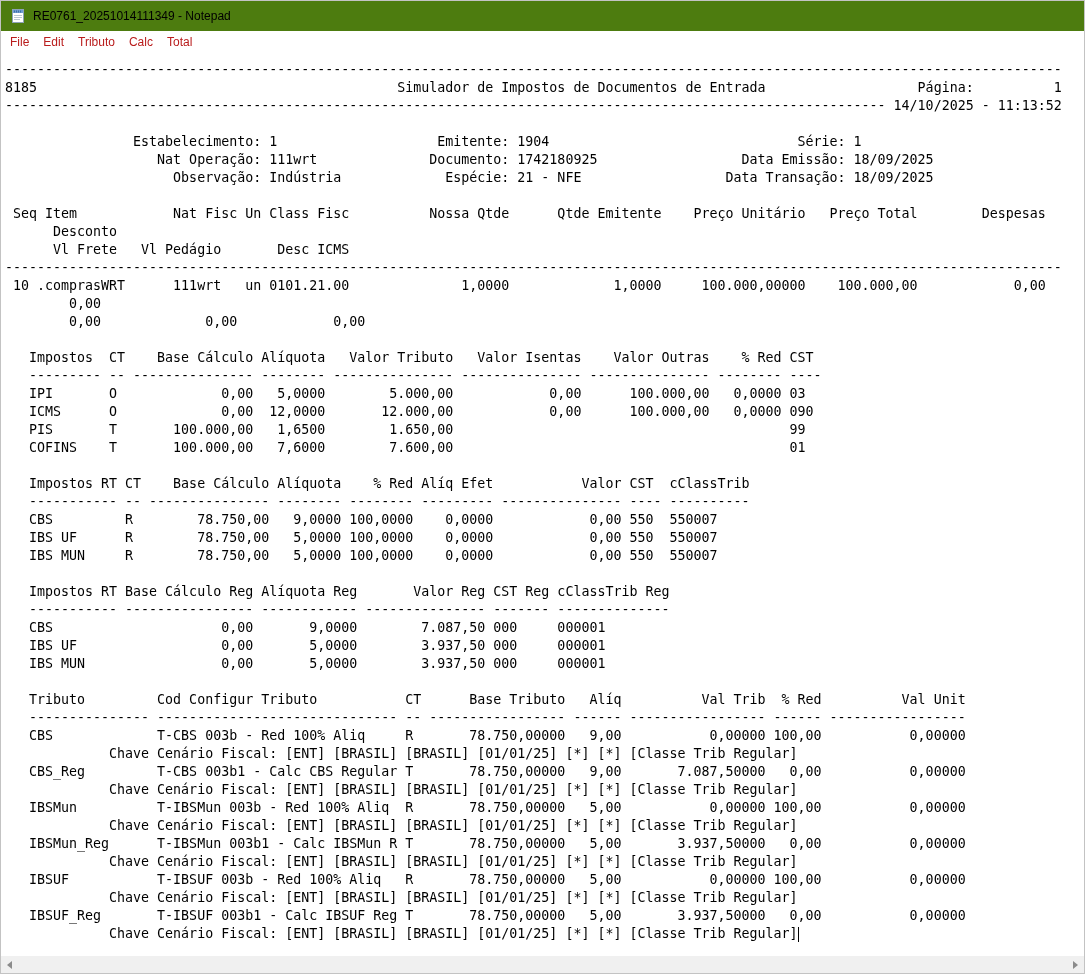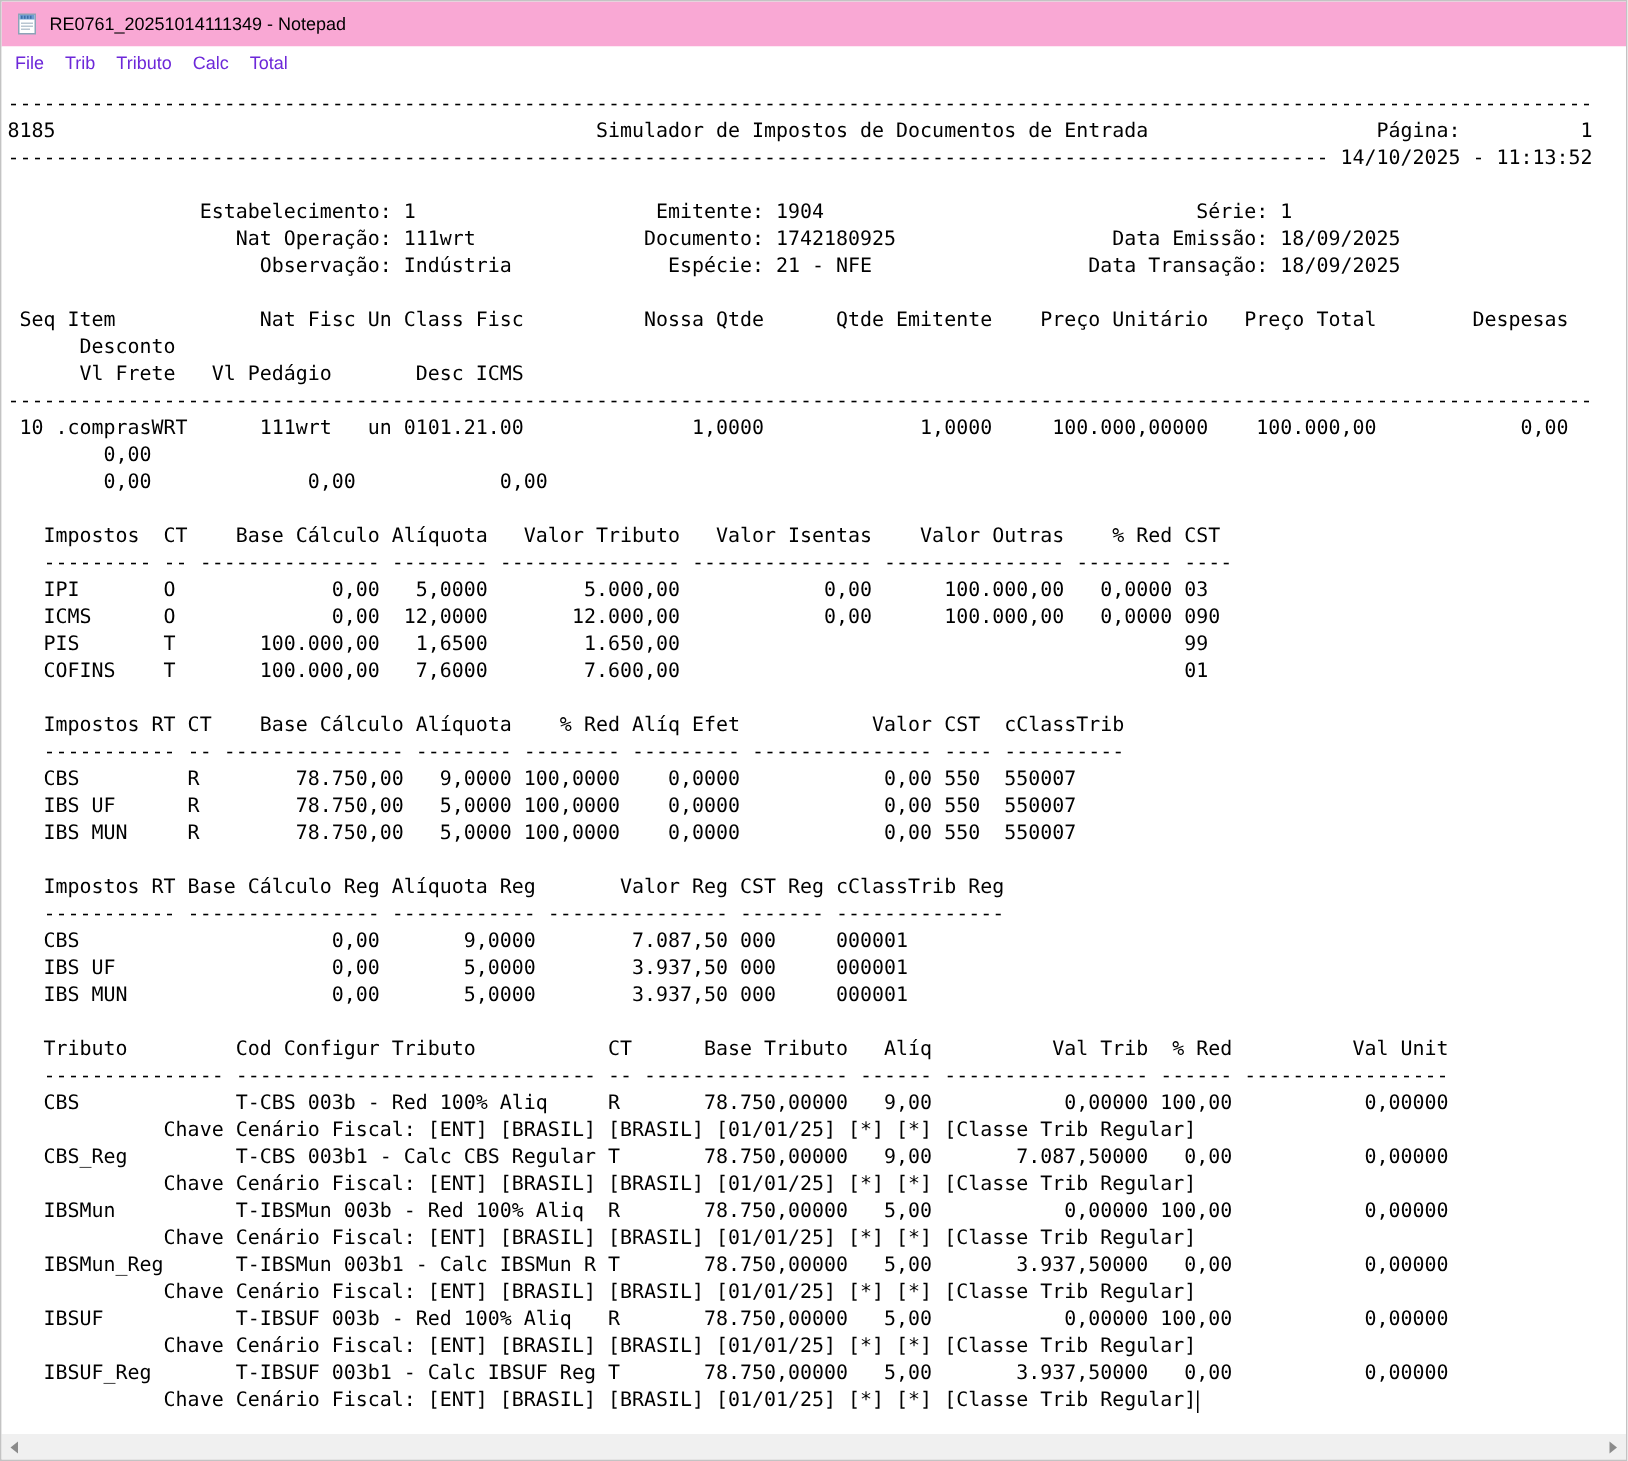--- a/index.html
+++ b/index.html
@@ -9,29 +9,29 @@
     background:#ffffff;
     border:1px solid #c3c3c3;
     box-sizing:border-box;
     overflow:hidden;
     font-family:"Liberation Sans", sans-serif;
   }
   .titlebar {
     height:30px;
     display:flex; align-items:center;
     padding-left:9px;
-    background:#f9a8d4;
+    background:#4d7c0f;
   }
   .titlebar .app-icon { width:16px; height:16px; margin-right:7px; flex:0 0 auto; }
   .titlebar .title { font-size:12px; color:#000; white-space:nowrap; }
   .menubar {
     height:22px;
     display:flex; align-items:stretch;
     background:#ffffff;
-    font-size:12px; color:#6d28d9;
+    font-size:12px; color:#b91c1c;
     padding-left:2px;
   }
   .menu-item {
     display:flex; align-items:center;
     padding:0 7px;
     cursor:default;
   }
   .editor {
     position:absolute;
     top:52px; left:0; right:0; bottom:17px;
@@ -99,21 +99,21 @@
         <rect x="4" y="7" width="8" height="1" fill="#b9c6d1"></rect>
         <rect x="4" y="9" width="8" height="1" fill="#b9c6d1"></rect>
         <rect x="4" y="11" width="6" height="1" fill="#b9c6d1"></rect>
       </svg>
     </span>
     <span class="title">RE0761_20251014111349 - Notepad</span>
   </div>
 
   <div class="menubar">
     <span class="menu-item">File</span>
-    <span class="menu-item">Trib</span>
+    <span class="menu-item">Edit</span>
     <span class="menu-item">Tributo</span>
     <span class="menu-item">Calc</span>
     <span class="menu-item">Total</span>
   </div>
 
   <div class="editor">
     <pre>------------------------------------------------------------------------------------------------------------------------------------
 8185                                             Simulador de Impostos de Documentos de Entrada                   Página:          1
 -------------------------------------------------------------------------------------------------------------- 14/10/2025 - 11:13:52
 

